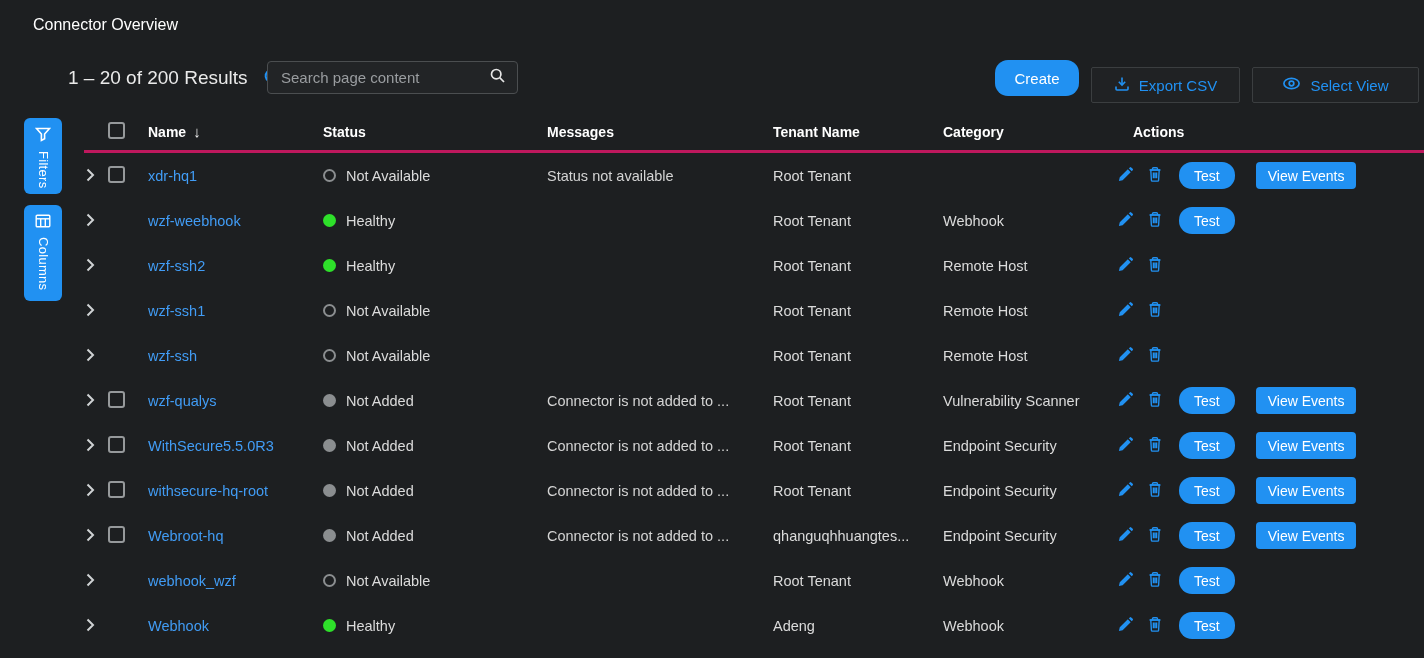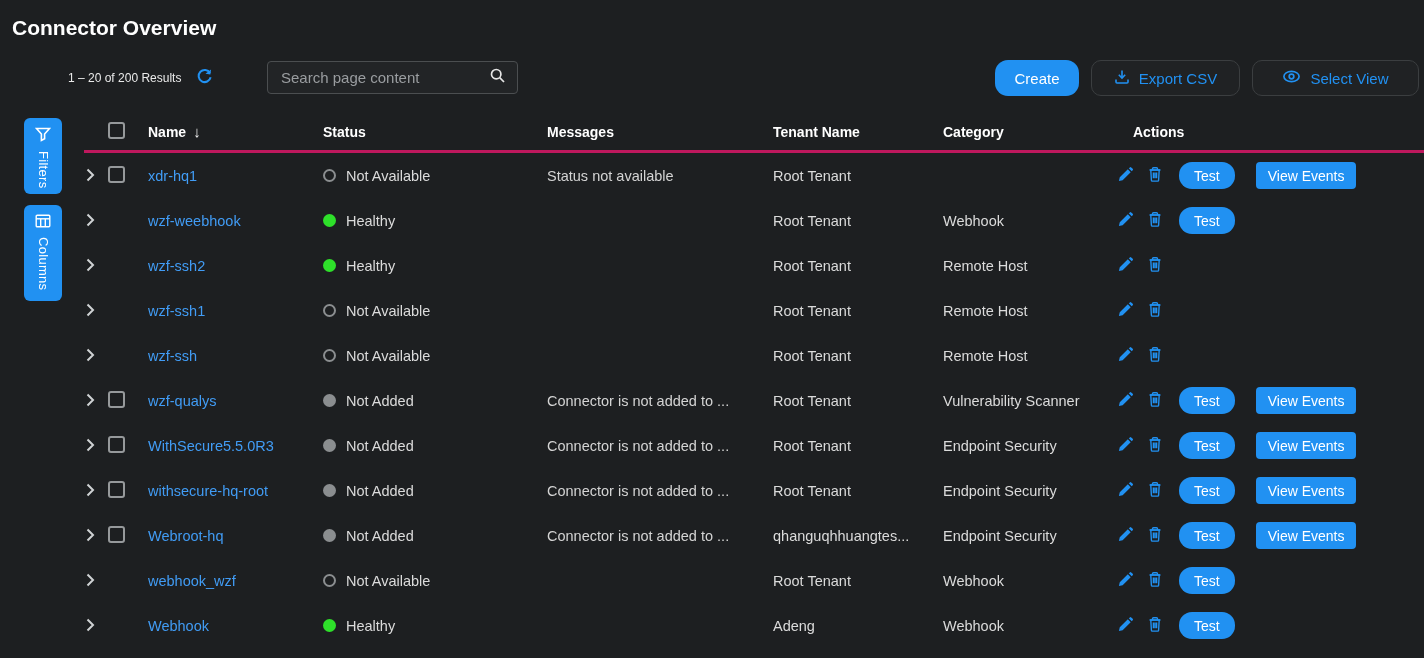--- a/index.html
+++ b/index.html
@@ -2,34 +2,34 @@
 <html style="--accent: #2191F2; --link: #419CF5; --healthy: #2EE02A; --neutral: #8B8E90;"><head>
 <meta charset="utf-8">
 <style>
   * { box-sizing: border-box; }
   html,body { margin:0; padding:0; }
   body {
     width:1424px; height:658px; position:relative; overflow:hidden;
     background:#1d1f21; color:#e3e3e3;
     font-family:"Liberation Sans", sans-serif;
   }
-  .page-title { position:absolute; left:12px; top:16px; font-size:21px; color:#ffffff;font-weight:bold; }
+  .page-title { position:absolute; left:33px; top:16px; font-size:16px; color:#ffffff; }
 
   
-  .results-wrap { position:absolute; left:68px; top:60px; height:36px; display:flex; align-items:center; font-size:12px; color:#eaeaea; }
+  .results-wrap { position:absolute; left:68px; top:60px; height:36px; display:flex; align-items:center; font-size:19px; color:#eaeaea; }
   .refresh-btn { background:none; border:none; padding:0; margin-left:14px; cursor:pointer; display:flex; align-items:center; }
   .search-box { position:absolute; left:267px; top:61px; width:251px; height:33px;
     border:1px solid #4b4e50; border-radius:4px; background:#222426;
     display:flex; align-items:center; padding:0 11px; }
   .search-box input { flex:1; background:transparent; border:none; outline:none; color:#dddddd; font-size:15px; font-family:inherit; }
   .search-box input::placeholder { color:#9a9da0; }
   .btn-primary { position:absolute; top:60px; height:36px; border:none; border-radius:13px;
     background:var(--accent); color:#fff; font-size:15px; font-family:inherit; cursor:pointer; }
   #create-btn { left:995px; width:84px; }
-  .btn-outline { position:absolute; top:60px; height:36px; border:1px solid #3b3e40; border-radius:10px;
+  .btn-outline { position:absolute; top:67px; height:36px; border:1px solid #3b3e40; border-radius:2px;
     background:#202224; color:var(--accent); font-size:15px; font-family:inherit; cursor:pointer;
     display:flex; align-items:center; justify-content:center; gap:9px; }
   #export-btn { left:1091px; width:149px; }
   #selectview-btn { left:1252px; width:167px; }
 
   
   .side-tab { position:absolute; left:24px; width:38px; background:var(--accent); border-radius:6px;
     display:flex; flex-direction:column; align-items:center; padding-top:9px; color:#fff; cursor:pointer; }
   #tab-filters { top:118px; height:76px; }
   #tab-columns { top:205px; height:96px; }

